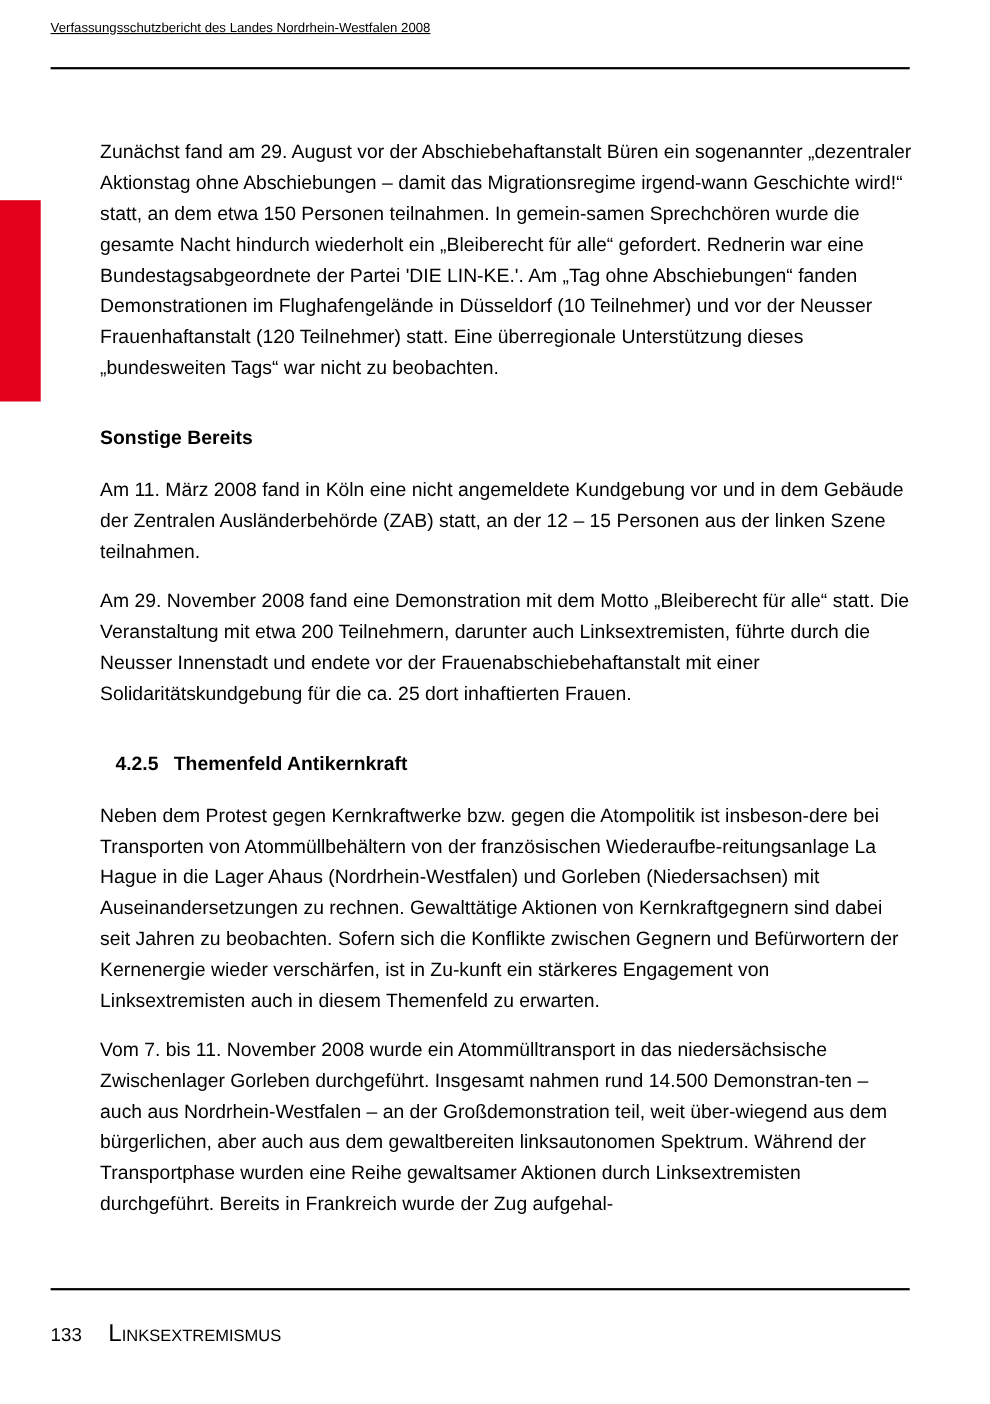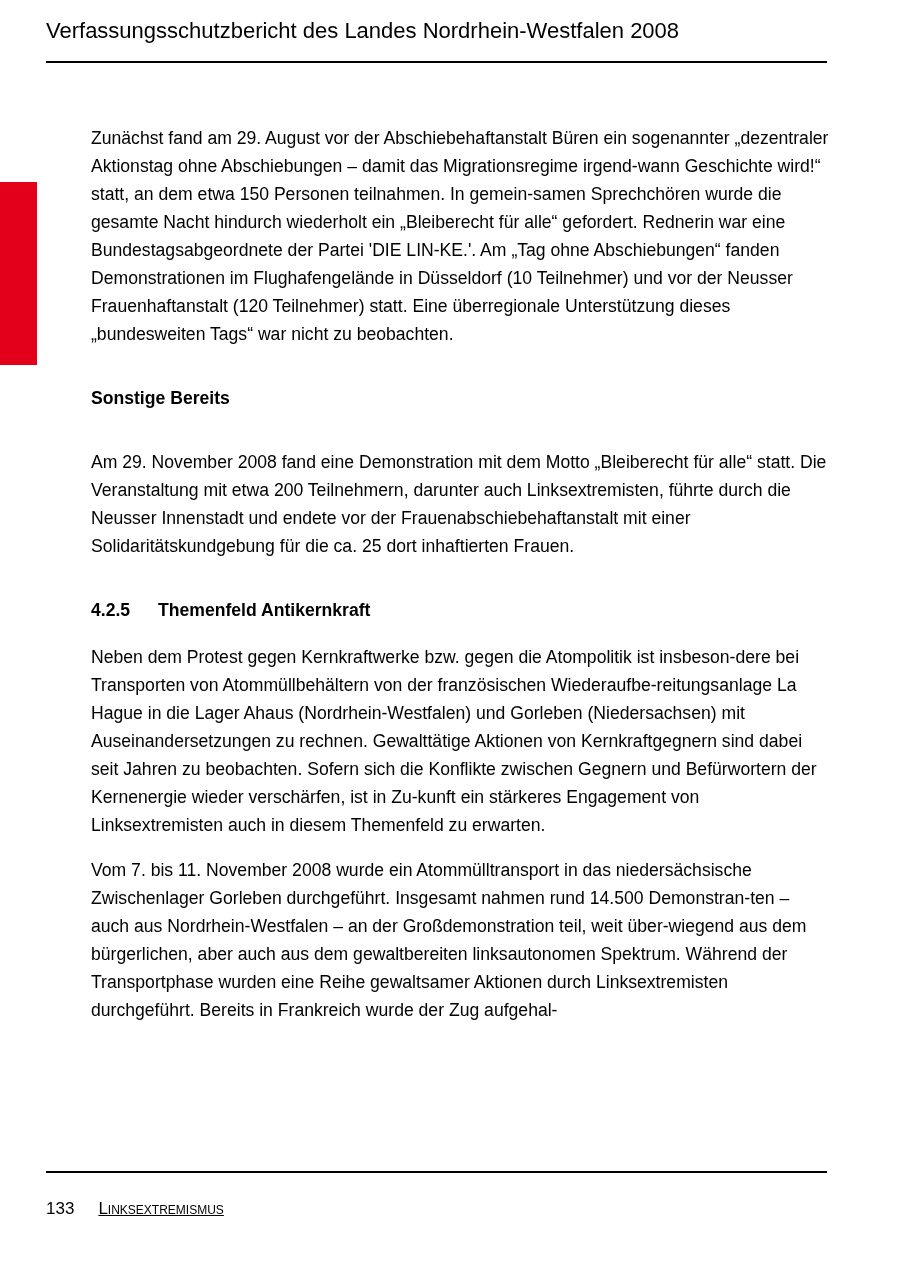--- a/index.html
+++ b/index.html
@@ -1,40 +1,41 @@
 <!DOCTYPE html>
 <html><head>
 <meta charset="utf-8">
 <style>
   html, body { margin:0; padding:0; background:#ffffff; }
   body { width:900px; height:1276px; position:relative; overflow:hidden;
          font-family:"Liberation Sans", sans-serif; color:#000; }
-  .header { position:absolute; left:46px; top:18px; font-size:22px; }
+  .header { position:absolute; left:46px; top:18px; font-size:12px;text-decoration:underline; }
   .rule { position:absolute; left:46px; width:781px; height:2px; background:#000; }
   .tab { position:absolute; left:0; top:182px; width:37px; height:183px; background:#e2001a; }
   .content { position:absolute; left:91px; top:124px; width:740px; font-size:17.6px; line-height:28px; }
   .content p { margin:0; }
   .content .gap { height:17px; }
   .content h3 { font-size:17.6px; font-weight:bold; margin:0; line-height:28px; }
-  .num { display:inline-block; width:67px; }
+  .num { display:inline-block; width:67px;text-align:center; }
   .footer { position:absolute; left:46px; top:1199px; font-size:17px; }
-  .footer .sec { margin-left:24px; font-variant:small-caps; font-size:17px;text-decoration:underline; }
+  .footer .sec { margin-left:24px; font-variant:small-caps; font-size:22px; }
 </style>
 </head>
 <body>
 
 <div class="header">Verfassungsschutzbericht des Landes Nordrhein-Westfalen 2008</div>
 <div class="rule" style="top:61px"></div>
 <div class="tab"></div>
 
 <div class="content">
   <p>Zunächst fand am 29. August vor der Abschiebehaftanstalt Büren ein sogenannter „dezentraler Aktionstag ohne Abschiebungen – damit das Migrationsregime irgend-wann Geschichte wird!“ statt, an dem etwa 150 Personen teilnahmen. In gemein-samen Sprechchören wurde die gesamte Nacht hindurch wiederholt ein „Bleiberecht für alle“ gefordert. Rednerin war eine Bundestagsabgeordnete der Partei 'DIE LIN-KE.'. Am „Tag ohne Abschiebungen“ fanden Demonstrationen im Flughafengelände in Düsseldorf (10 Teilnehmer) und vor der Neusser Frauenhaftanstalt (120 Teilnehmer) statt. Eine überregionale Unterstützung dieses „bundesweiten Tags“ war nicht zu beobachten.</p>
   <div style="height:36px"></div>
   <h3>Sonstige Bereits</h3>
   <div style="height:19px"></div>
+  <p>Am 11. März 2008 fand in Köln eine nicht angemeldete Kundgebung vor und in dem Gebäude der Zentralen Ausländerbehörde (ZAB) statt, an der 12 – 15 Personen aus der linken Szene teilnahmen.</p>
   <div class="gap"></div>
   <p>Am 29. November 2008 fand eine Demonstration mit dem Motto „Bleiberecht für alle“ statt. Die Veranstaltung mit etwa 200 Teilnehmern, darunter auch Linksextremisten, führte durch die Neusser Innenstadt und endete vor der Frauenabschiebehaftanstalt mit einer Solidaritätskundgebung für die ca. 25 dort inhaftierten Frauen.</p>
   <div style="height:36px"></div>
   <h3><span class="num">4.2.5</span><span>Themenfeld Antikernkraft</span></h3>
   <div style="height:19px"></div>
   <p>Neben dem Protest gegen Kernkraftwerke bzw. gegen die Atompolitik ist insbeson-dere bei Transporten von Atommüllbehältern von der französischen Wiederaufbe-reitungsanlage La Hague in die Lager Ahaus (Nordrhein-Westfalen) und Gorleben (Niedersachsen) mit Auseinandersetzungen zu rechnen. Gewalttätige Aktionen von Kernkraftgegnern sind dabei seit Jahren zu beobachten. Sofern sich die Konflikte zwischen Gegnern und Befürwortern der Kernenergie wieder verschärfen, ist in Zu-kunft ein stärkeres Engagement von Linksextremisten auch in diesem Themenfeld zu erwarten.</p>
   <div class="gap"></div>
   <p>Vom 7. bis 11. November 2008 wurde ein Atommülltransport in das niedersächsische Zwischenlager Gorleben durchgeführt. Insgesamt nahmen rund 14.500 Demonstran-ten – auch aus Nordrhein-Westfalen – an der Großdemonstration teil, weit über-wiegend aus dem bürgerlichen, aber auch aus dem gewaltbereiten linksautonomen Spektrum. Während der Transportphase wurden eine Reihe gewaltsamer Aktionen durch Linksextremisten durchgeführt. Bereits in Frankreich wurde der Zug aufgehal-</p>
 </div>
 

